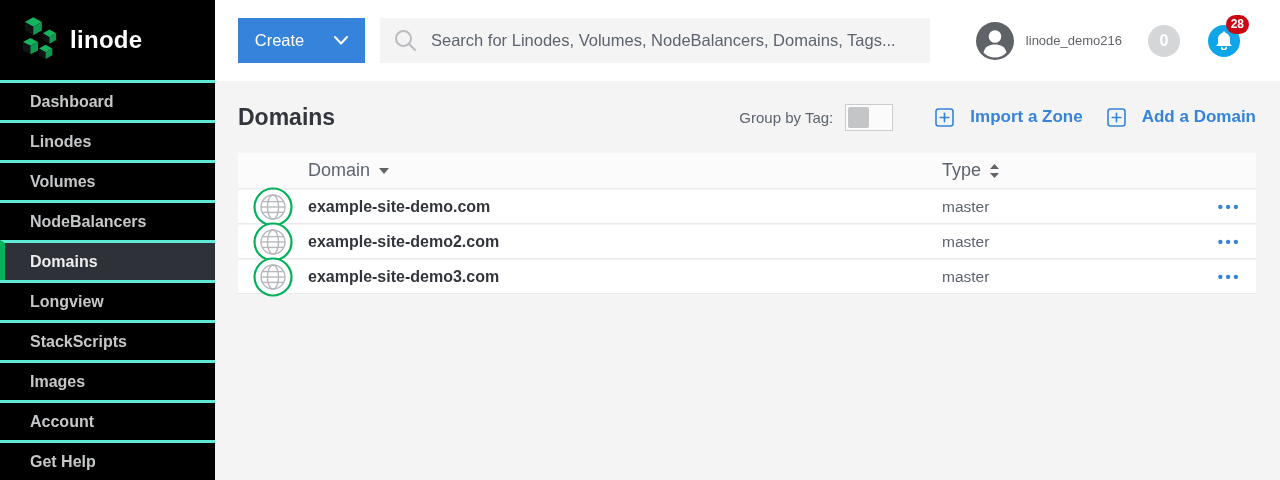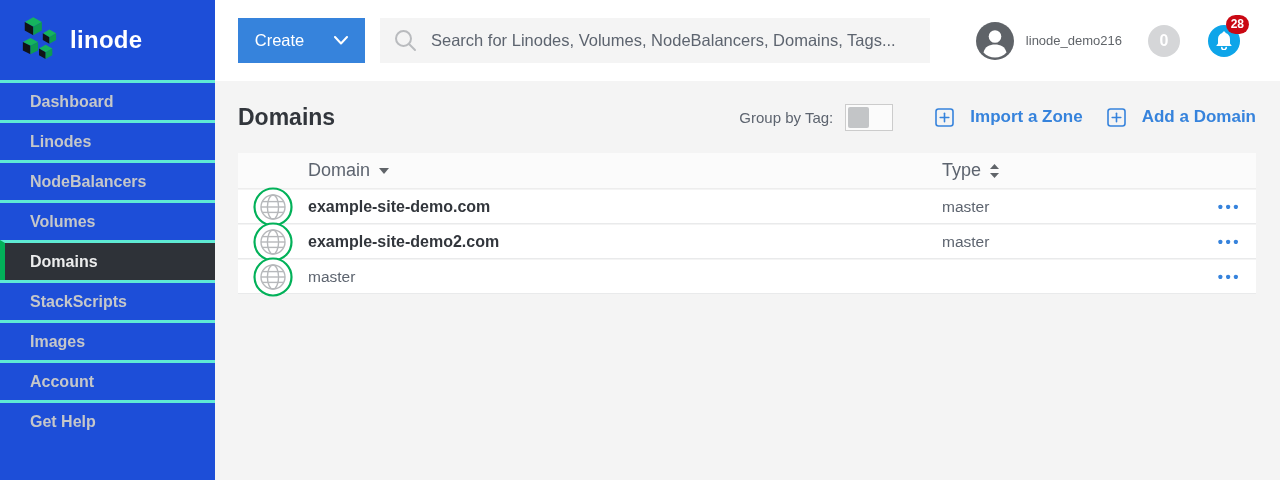--- a/index.html
+++ b/index.html
@@ -1,19 +1,19 @@
 <!DOCTYPE html>
 <html><head>
 <meta charset="utf-8">
 <style>
   * { margin:0; padding:0; box-sizing:border-box; }
   html,body { width:1280px; height:480px; overflow:hidden; font-family:"Liberation Sans", sans-serif; background:#f4f4f4; }
 
   
-  .sidebar { position:fixed; left:0; top:0; width:215px; height:480px; background:#1d4ed8; z-index:5; }
+  .sidebar { position:fixed; left:0; top:0; width:215px; height:480px; background:#000000; z-index:5; }
   .logo { height:80px; display:flex; align-items:center; padding-left:20px; }
   .logo-text { color:#fff; font-size:24px; font-weight:600; margin-left:12px; letter-spacing:0.3px; }
   .nav-item { display:flex; align-items:center; height:40px; padding-left:30px; color:#c5c7c9;
               font-size:16px; font-weight:600; text-decoration:none; border-top:3px solid #5eead4; cursor:pointer; }
   .nav-item.active { background:#2e3238; border-left:5px solid #02b159; padding-left:25px; color:#eceded; }
 
   
   .topbar { position:fixed; left:215px; top:0; right:0; height:81px; background:#fff; display:flex; align-items:center; z-index:4; }
   .create-btn { margin-left:23px; width:127px; height:45px; background:#3683dc; border:none; color:#fff;
                 font-family:"Liberation Sans",sans-serif; font-size:16.5px; display:flex; align-items:center; justify-content:center; gap:30px; cursor:pointer; }
@@ -81,27 +81,30 @@
     <span class="logo-text">linode</span>
   </div>
   <nav>
     <a class="nav-item">
         <span>Dashboard</span>
       </a>
     <a class="nav-item">
         <span>Linodes</span>
       </a>
     <a class="nav-item">
+        <span>Volumes</span>
+      </a>
+    <a class="nav-item">
         <span>NodeBalancers</span>
-      </a>
-    <a class="nav-item">
-        <span>Volumes</span>
       </a>
     <a class="nav-item active">
         <span>Domains</span>
+      </a>
+    <a class="nav-item">
+        <span>Longview</span>
       </a>
     <a class="nav-item">
         <span>StackScripts</span>
       </a>
     <a class="nav-item">
         <span>Images</span>
       </a>
     <a class="nav-item">
         <span>Account</span>
       </a>
@@ -229,17 +232,18 @@
       <div class="cell-icon">
         <svg width="40" height="40" viewBox="0 0 40 40">
           <circle cx="20" cy="20" r="18.5" fill="#fff" stroke="#02b159" stroke-width="2.2"></circle>
           <circle cx="20" cy="20" r="12" fill="none" stroke="#b6b8bb" stroke-width="1.4"></circle>
           <ellipse cx="20" cy="20" rx="5.6" ry="12" fill="none" stroke="#b6b8bb" stroke-width="1.4"></ellipse>
           <line x1="9.4" y1="14.6" x2="30.6" y2="14.6" stroke="#b6b8bb" stroke-width="1.4"></line>
           <line x1="8" y1="20" x2="32" y2="20" stroke="#b6b8bb" stroke-width="1.4"></line>
           <line x1="9.4" y1="25.4" x2="30.6" y2="25.4" stroke="#b6b8bb" stroke-width="1.4"></line>
         </svg>
       </div>
+      <div class="cell-domain">example-site-demo3.com</div>
       <div class="cell-type">master</div>
       <div class="cell-actions">•••</div>
     </div>
   </div>
 </main>
 
 </body></html>

